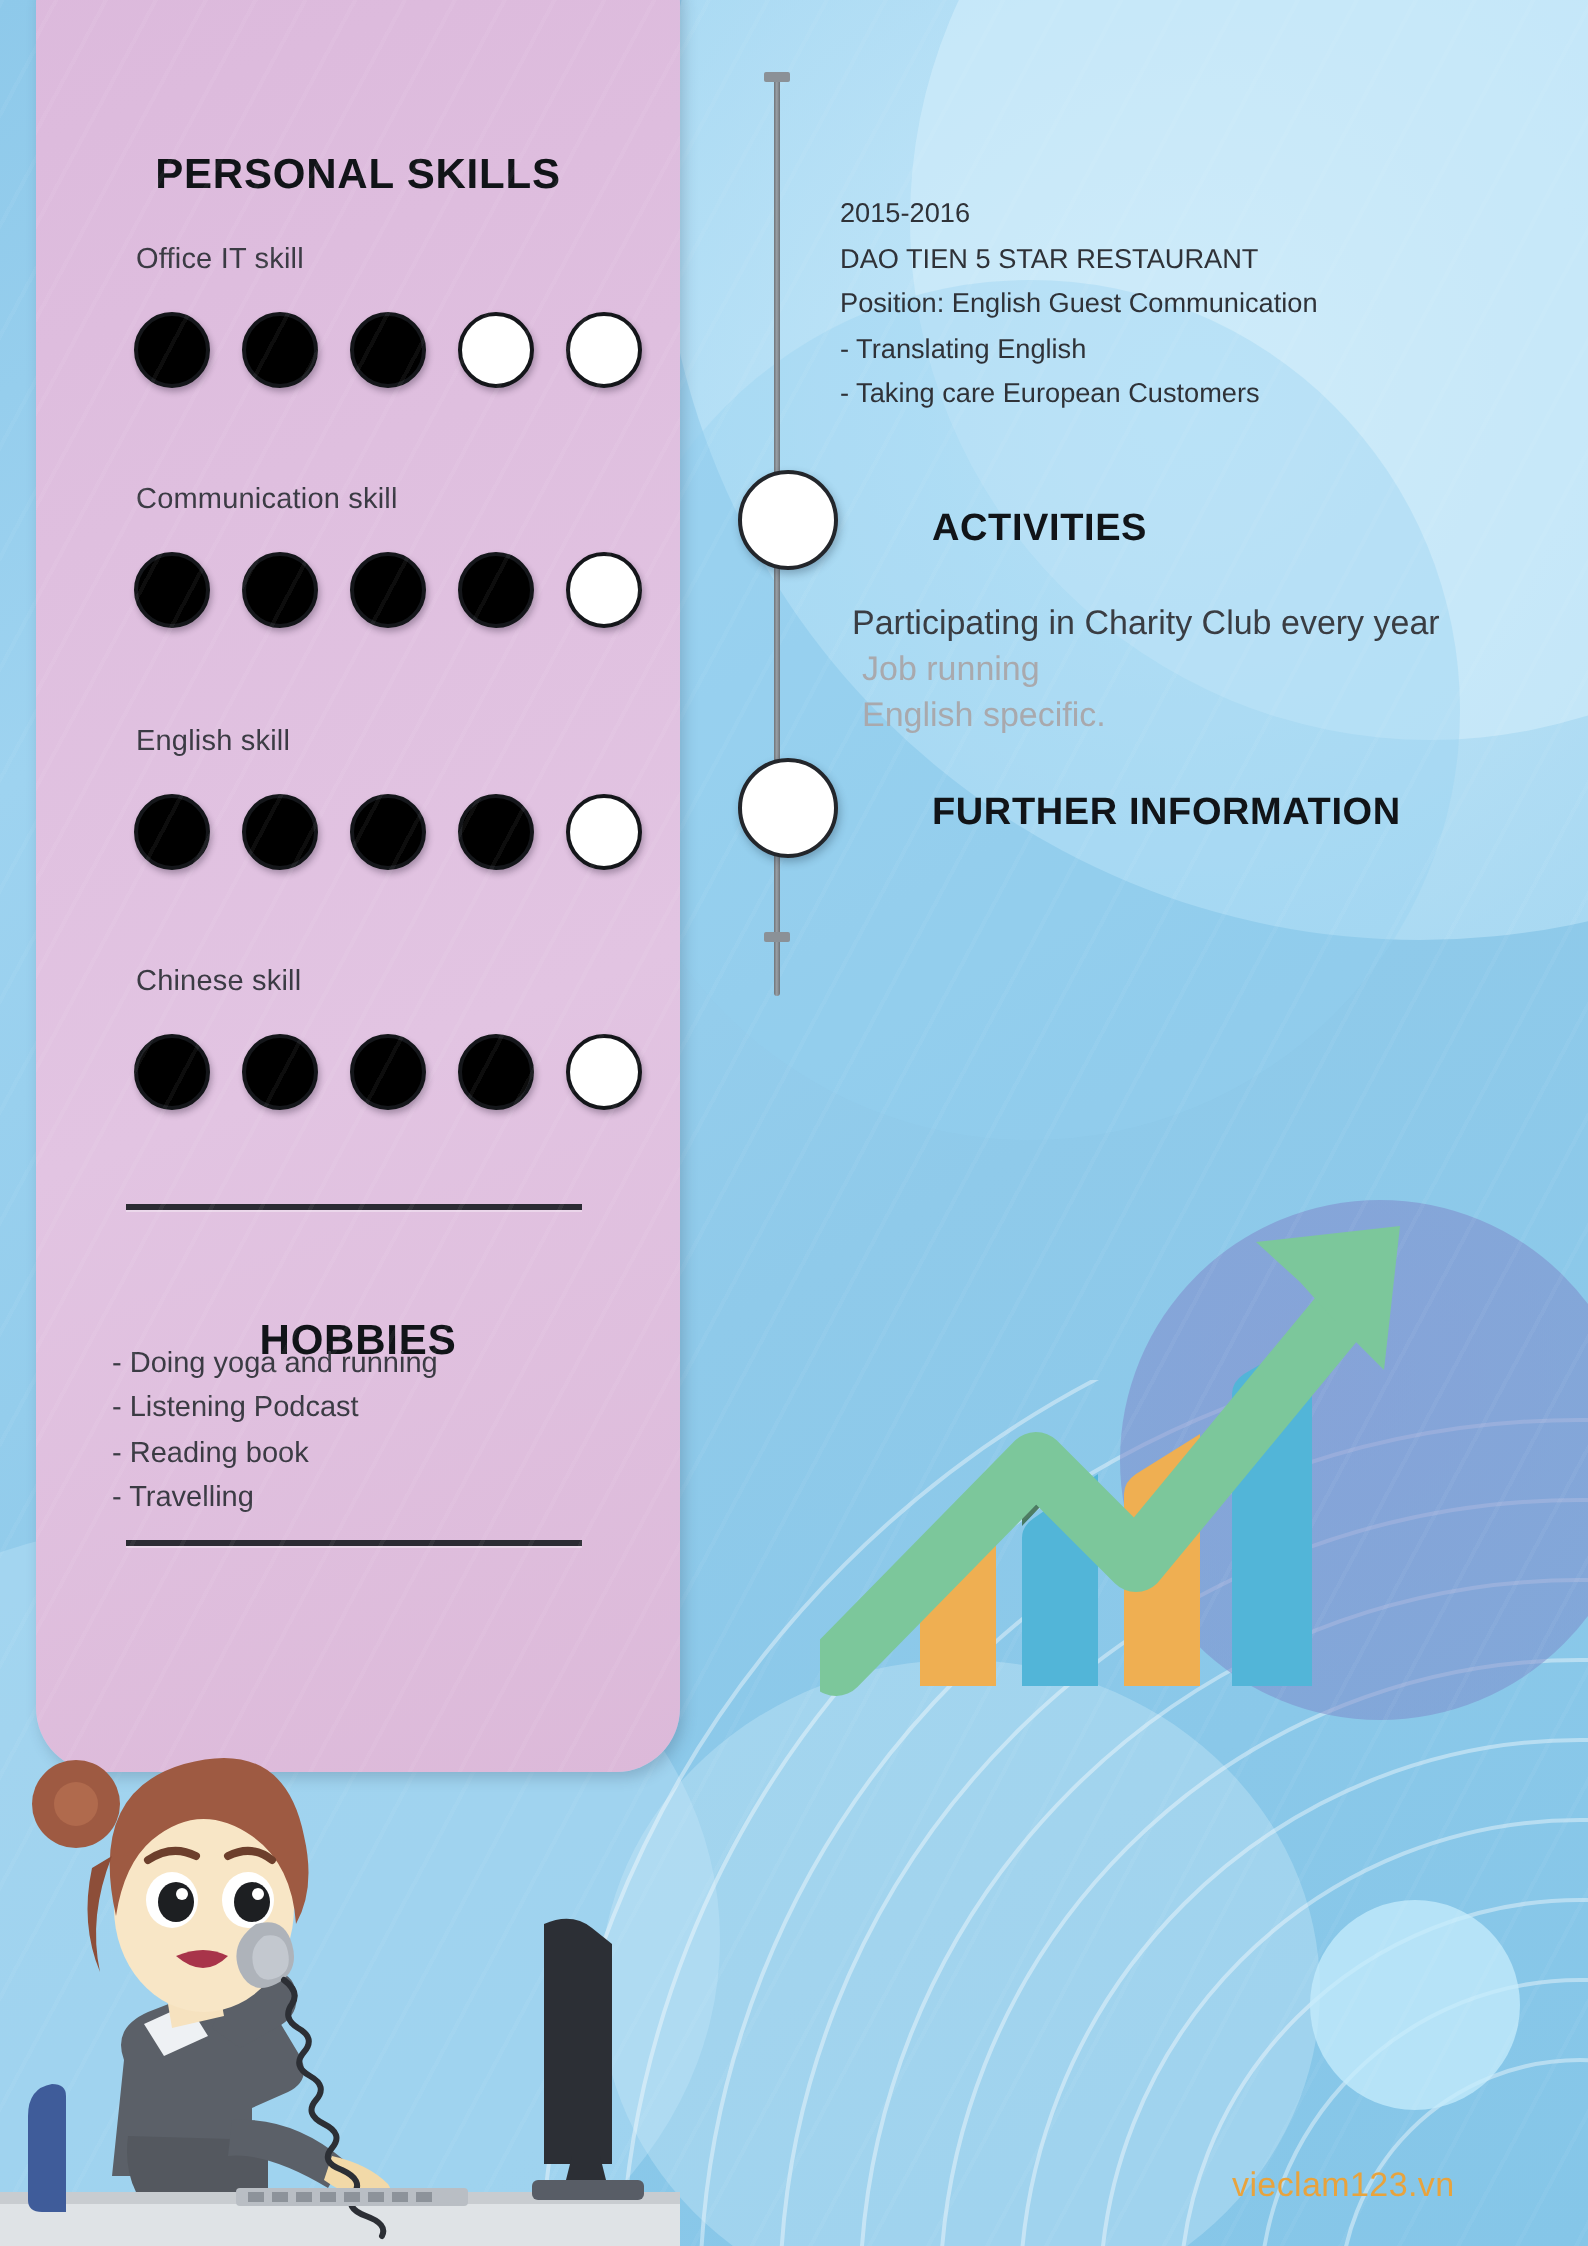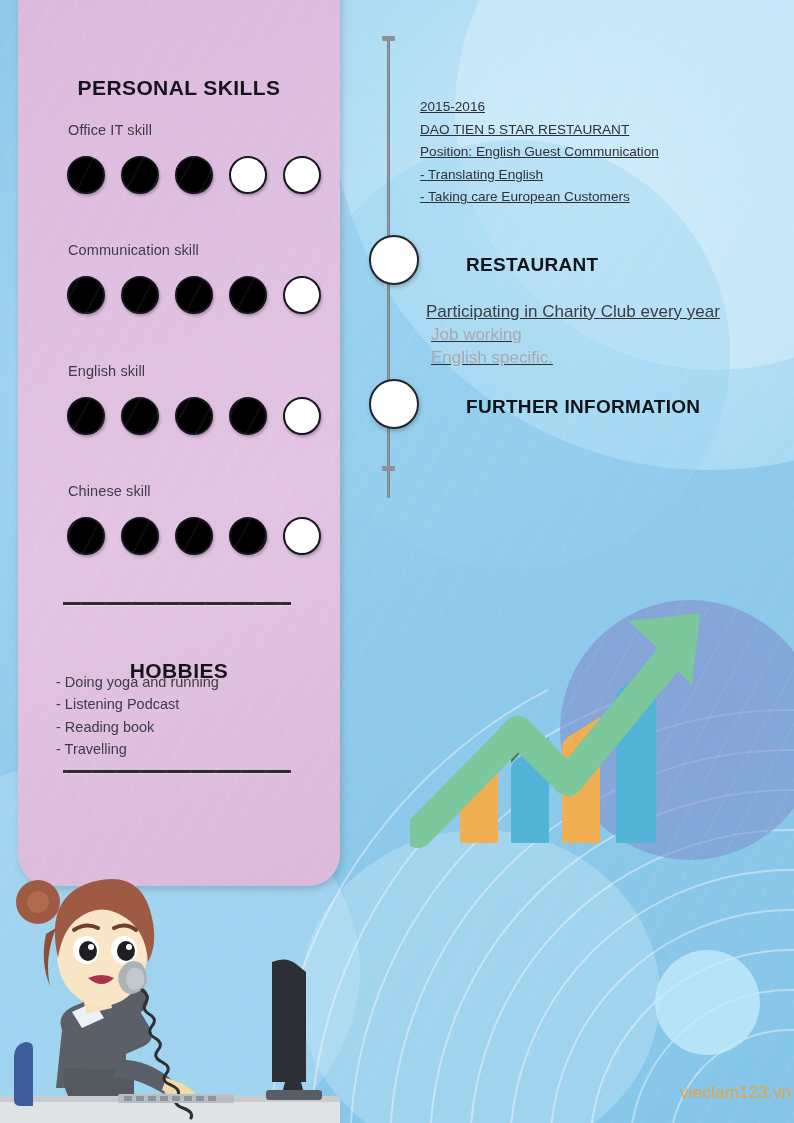--- a/index.html
+++ b/index.html
@@ -180,21 +180,21 @@
     border-radius: 50%;
     background: #ffffff;
     border: 2.5px solid #23262b;
     box-sizing: border-box;
     box-shadow: 1px 2px 4px rgba(20,40,60,0.30);
   }
   #tl-node-1 { top: 207px; }
   #tl-node-2 { top: 351px; }
 
   
-  .rc { position: absolute; color: #2d3036; text-decoration: underline; }
+  .rc { position: absolute; color: #2d3036; }
 
   #experience-block { left: 420px; top: 96px; width: 330px; }
   #experience-block .exp-line {
     font-size: 13.6px;
     line-height: 22.6px;
     color: #2f3238;
     white-space: nowrap;
   }
 
   .section-heading {
@@ -220,21 +220,21 @@
 
   
   #growth-chart { position: absolute; left: 410px; top: 595px; width: 310px; height: 280px; }
 
   
   #person-illustration { position: absolute; left: 0px; top: 862px; width: 340px; height: 261px; }
 
   
   #watermark {
     position: absolute;
-    left: 680px; top: 1083px;
+    left: 616px; top: 1083px;
     font-size: 17px;
     color: #e8a33d;
     letter-spacing: 0.2px;
     white-space: nowrap;
   }
 </style>
 </head>
 <body>
 
 <div id="page">
@@ -338,25 +338,25 @@
   </div>
 
   <div class="rc" id="experience-block">
     <div class="exp-line">2015-2016</div>
     <div class="exp-line">DAO TIEN 5 STAR RESTAURANT</div>
     <div class="exp-line">Position: English Guest Communication</div>
     <div class="exp-line">- Translating English</div>
     <div class="exp-line">- Taking care European Customers</div>
   </div>
 
-  <div class="section-heading" id="activities-heading">RESTAURANT</div>
+  <div class="section-heading" id="activities-heading">ACTIVITIES</div>
 
   <div class="rc" id="activities-body">
     <div class="body-line">Participating in Charity Club every year</div>
-    <div class="body-line muted">Job working</div>
+    <div class="body-line muted">Job running</div>
     <div class="body-line muted">English specific.</div>
   </div>
 
   <div class="section-heading" id="further-heading">FURTHER INFORMATION</div>
 
 
   <svg id="growth-chart" viewBox="0 0 310 280">
 
     <path d="M50 248 L50 196 Q50 190 56 186 L88 162 L88 248 Z" fill="#efaf52"></path>
     <path d="M101 248 L101 174 Q101 168 107 164 L139 142 L139 248 Z" fill="#52b5d8"></path>

